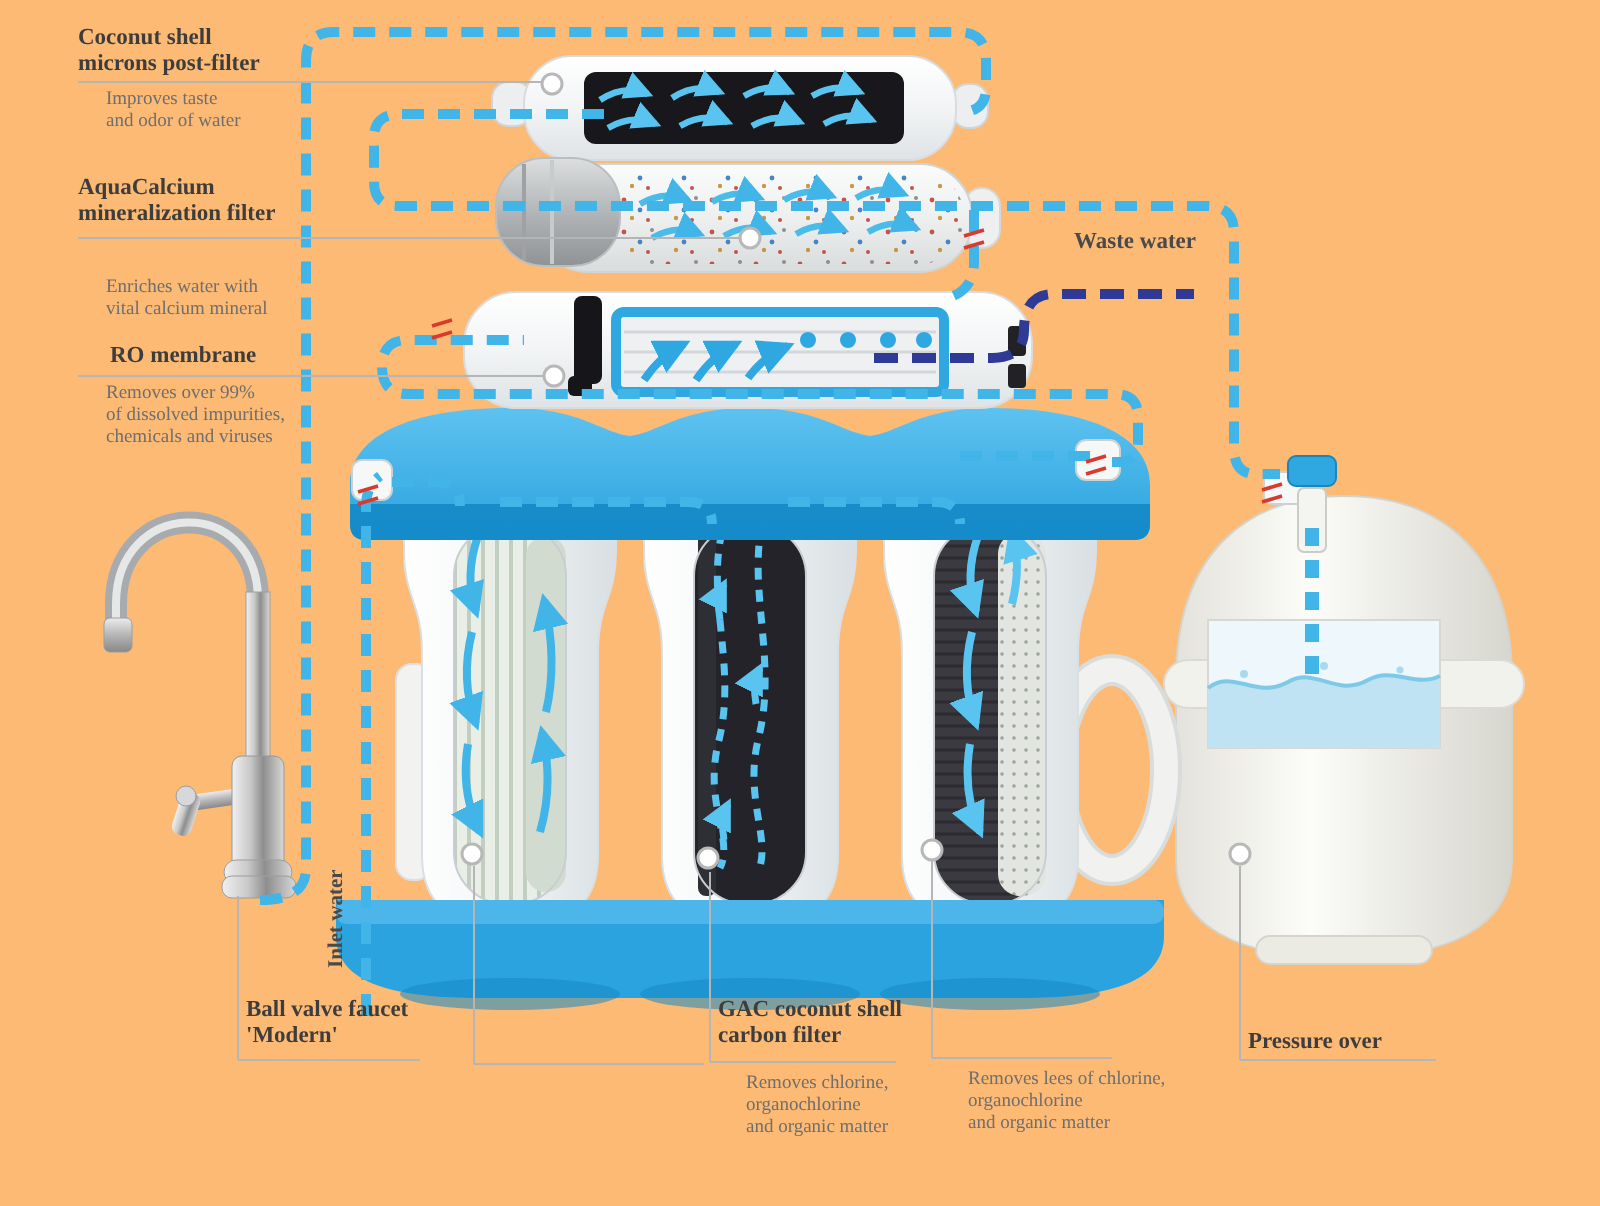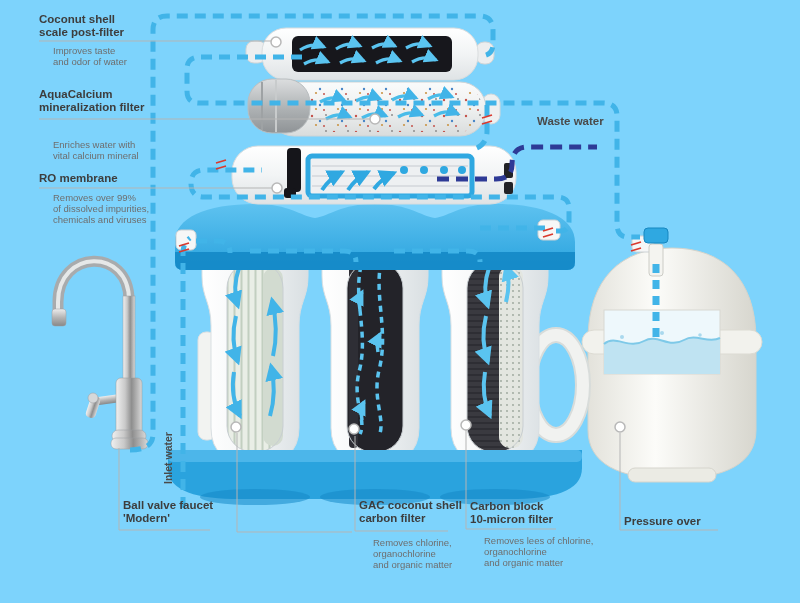--- a/index.html
+++ b/index.html
@@ -1,17 +1,17 @@
 <!DOCTYPE html>
 <html style="--pipe-clean: #41b4e8; --pipe-waste: #2e3a96; --unit-blue: #2aa3de; --unit-blue-dark: #1488c6; --unit-blue-light: #5ec2f0; --valve-red: #d93a2e; --label-dark: #3d3d3d; --label-gray: #6e6e6e; --callout-line: #b5b5b5;"><head>
 <meta charset="utf-8">
 <style>
   html,body{margin:0;padding:0;background:#fff;}
-  #stage{position:relative;width:800px;height:603px;background:#7dd3fc;overflow:hidden;
-         font-family:Liberation Sans, sans-serif;}
+  #stage{position:relative;width:800px;height:603px;background:#fdba74;overflow:hidden;
+         font-family:Liberation Serif, serif;}
   #stage svg{position:absolute;left:0;top:0;}
   .lbl{position:absolute;font-weight:bold;font-size:11.5px;line-height:13px;
        color:var(--label-dark,#3d3d3d);white-space:nowrap;}
   .desc{position:absolute;font-weight:normal;font-size:9.5px;line-height:11px;
         color:var(--label-gray,#6e6e6e);white-space:nowrap;margin-left:14px;}
   .rot{transform:rotate(-90deg);transform-origin:0 0;font-size:10.5px;color:#4a4a4a;}
   .waste{color:#4a4a4a;}
 </style>
 </head>
 <body>
@@ -281,37 +281,37 @@
     <circle cx="277" cy="188" r="5"></circle>
     <circle cx="236" cy="427" r="5"></circle>
     <circle cx="354" cy="429" r="5"></circle>
     <circle cx="466" cy="425" r="5"></circle>
     <circle cx="620" cy="427" r="5"></circle>
   </g>
 </svg>
 
   <div class="lbl" style="left:39px;top:13px">
     <div>Coconut shell</div>
-    <div>scale post-filter</div>
+    <div>microns post-filter</div>
   </div>
   <div class="desc" style="left:39px;top:45px">
     <div>Improves taste</div>
     <div>and odor of water</div>
   </div>
 
   <div class="lbl" style="left:39px;top:88px">
     <div>AquaCalcium</div>
     <div>mineralization filter</div>
   </div>
   <div class="desc" style="left:39px;top:139px">
     <div>Enriches water with</div>
     <div>vital calcium mineral</div>
   </div>
 
-  <div class="lbl" style="left:39px;top:172px">
+  <div class="lbl" style="left:55px;top:172px">
     <div>RO membrane</div>
   </div>
   <div class="desc" style="left:39px;top:192px">
     <div>Removes over 99%</div>
     <div>of dissolved impurities,</div>
     <div>chemicals and viruses</div>
   </div>
 
   <div class="lbl waste" style="left:537px;top:115px">Waste water</div>
 
@@ -326,24 +326,20 @@
   <div class="lbl" style="left:359px;top:499px">
     <div>GAC coconut shell</div>
     <div>carbon filter</div>
   </div>
   <div class="desc" style="left:359px;top:537px">
     <div>Removes chlorine,</div>
     <div>organochlorine</div>
     <div>and organic matter</div>
   </div>
 
-  <div class="lbl" style="left:470px;top:500px">
-    <div>Carbon block</div>
-    <div>10-micron filter</div>
-  </div>
   <div class="desc" style="left:470px;top:535px">
     <div>Removes lees of chlorine,</div>
     <div>organochlorine</div>
     <div>and organic matter</div>
   </div>
 
   <div class="lbl" style="left:624px;top:515px">Pressure over</div>
 
 </div>
 

